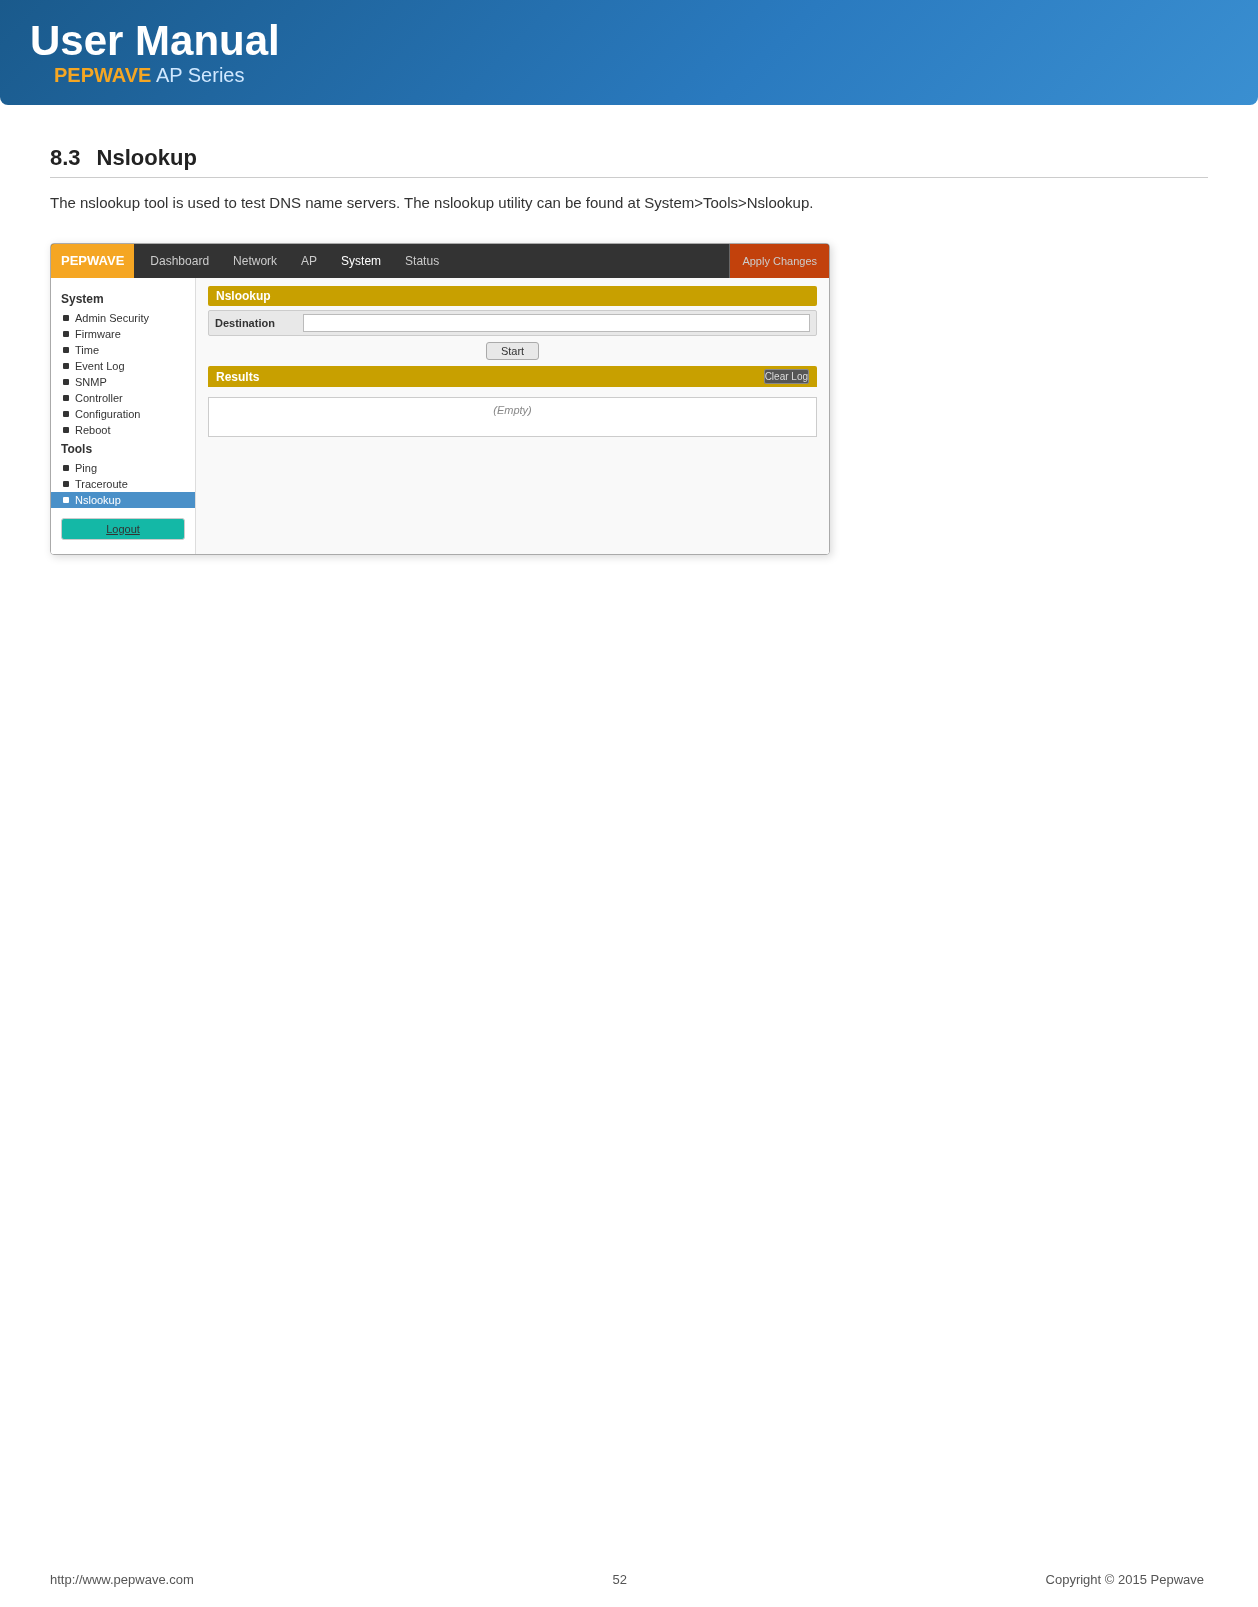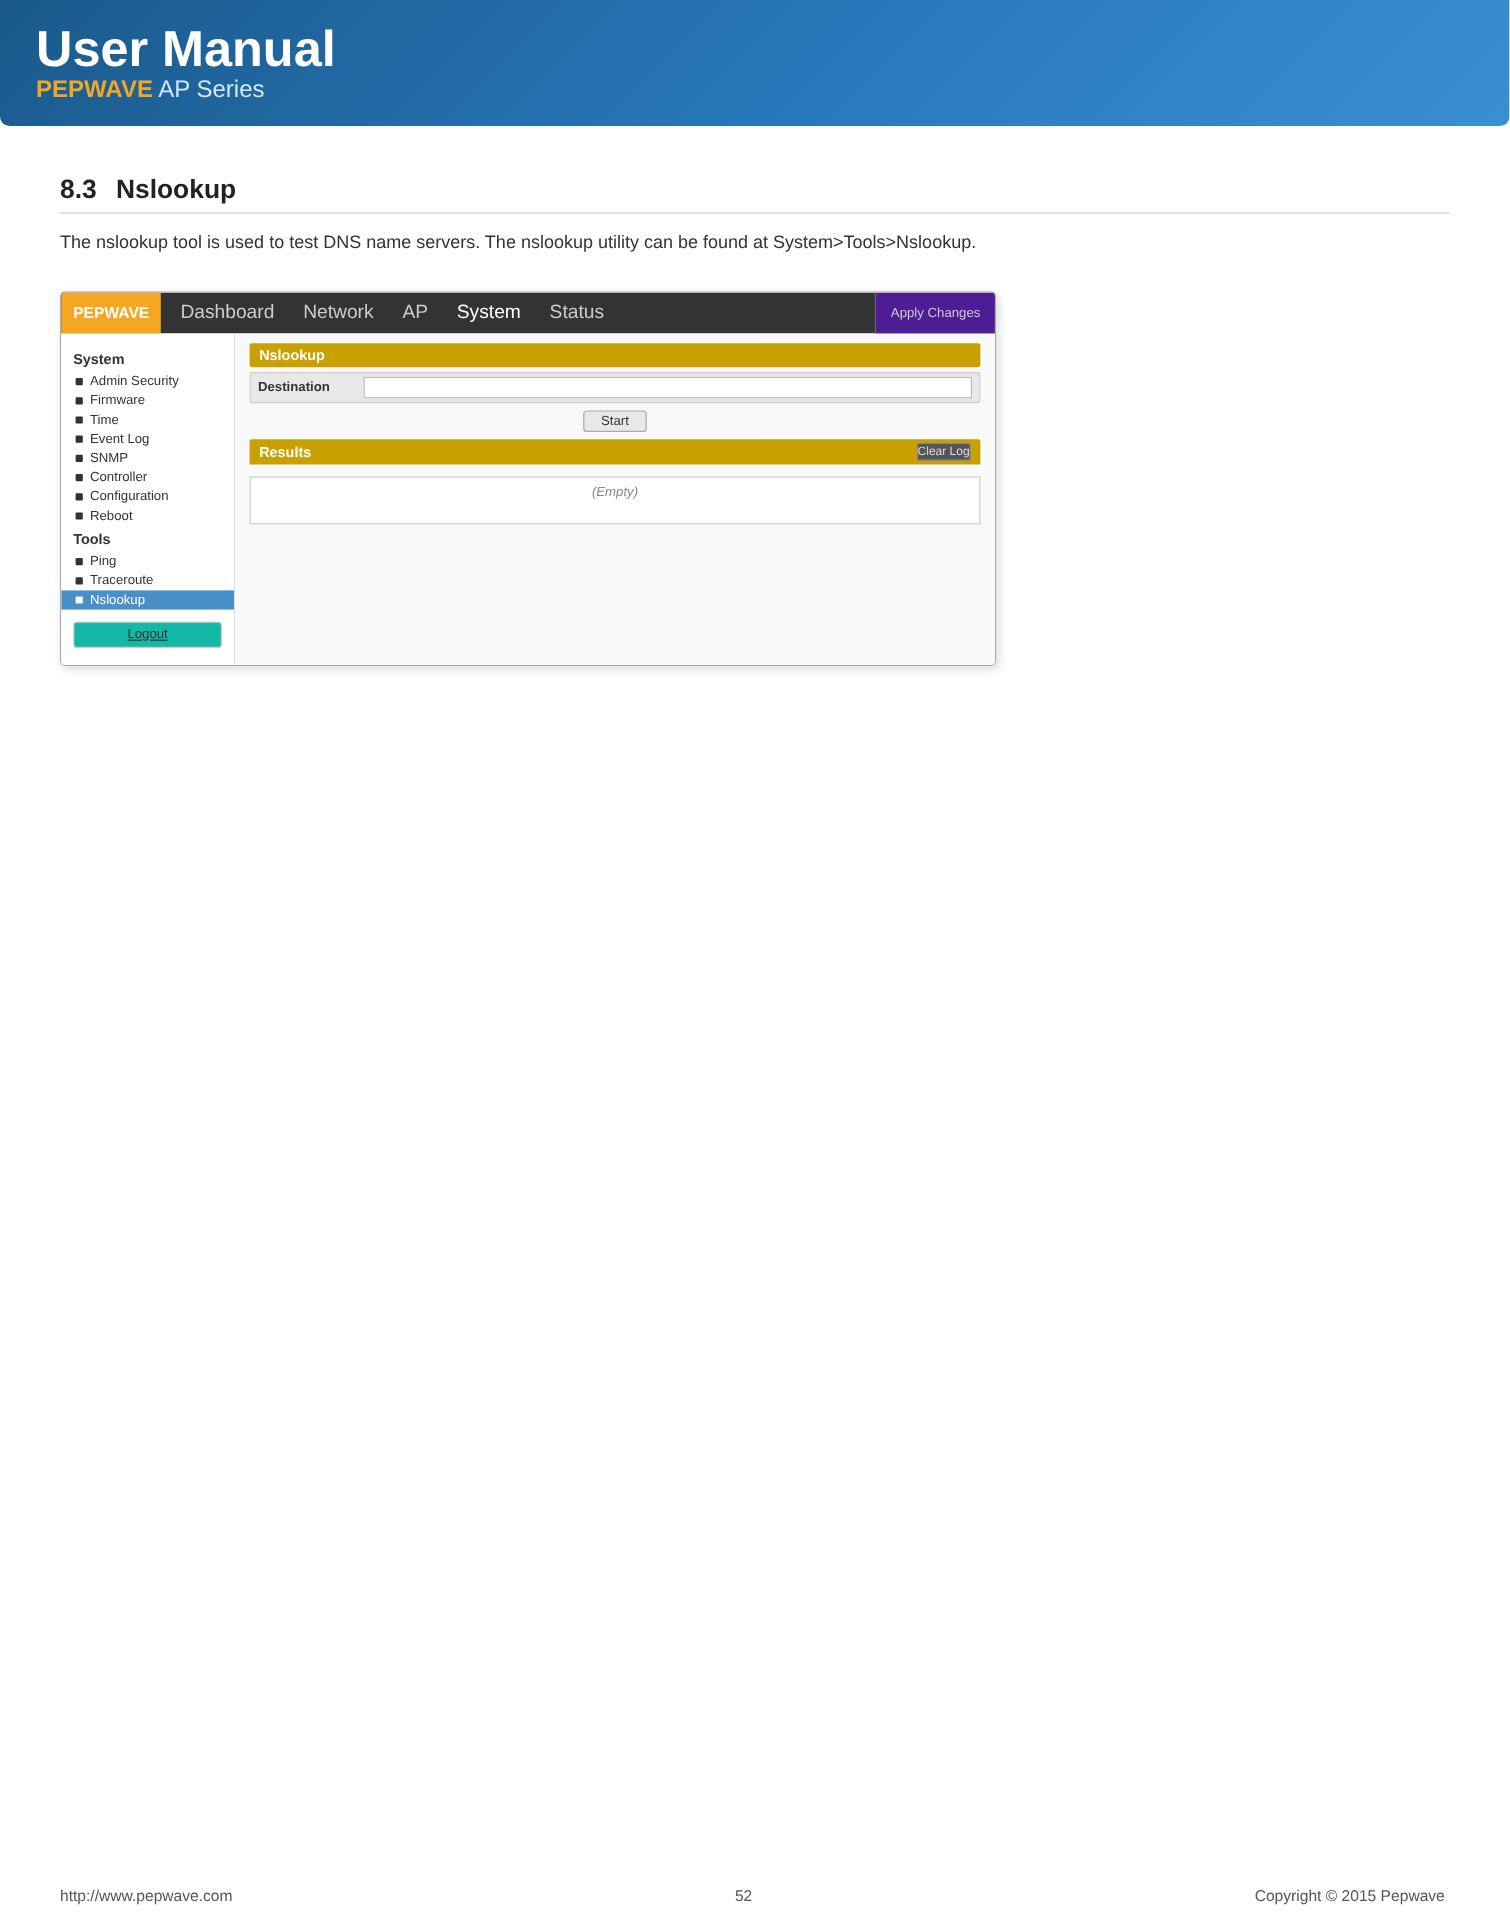--- a/index.html
+++ b/index.html
@@ -19,20 +19,21 @@
     }
     .header-title {
       font-size: 42px;
       font-weight: bold;
       color: #ffffff;
       line-height: 1.1;
     }
     .header-subtitle {
       font-size: 20px;
       color: #d0e8ff;
+      margin-left: 24px;
     }
     .header-subtitle .brand {
       color: #f5a623;
       font-weight: bold;
     }
 
     
     .main-content {
       padding: 40px 50px 40px 50px;
     }
@@ -91,32 +92,32 @@
       margin-right: 4px;
     }
     .nav-logo span { color: #ffffff; font-weight: bold; font-size: 13px; }
     .nav-items {
       display: flex;
       align-items: center;
       flex: 1;
     }
     .nav-item {
       color: #cccccc;
-      font-size: 16px;
+      font-size: 12px;
       padding: 0 12px;
       height: 16px;
       display: flex;
       align-items: center;
       cursor: pointer;
       white-space: nowrap;
     }
     .nav-item.active { color: #ffffff; }
     .nav-spacer { flex: 1; }
     .nav-apply-btn {
-      background: #4c1d95;
+      background: #c2410c;
       color: #ccc;
       font-size: 11px;
       padding: 4px 12px;
       height: 34px;
       display: flex;
       align-items: center;
       cursor: pointer;
       border-left: 1px solid #666;
     }
 

